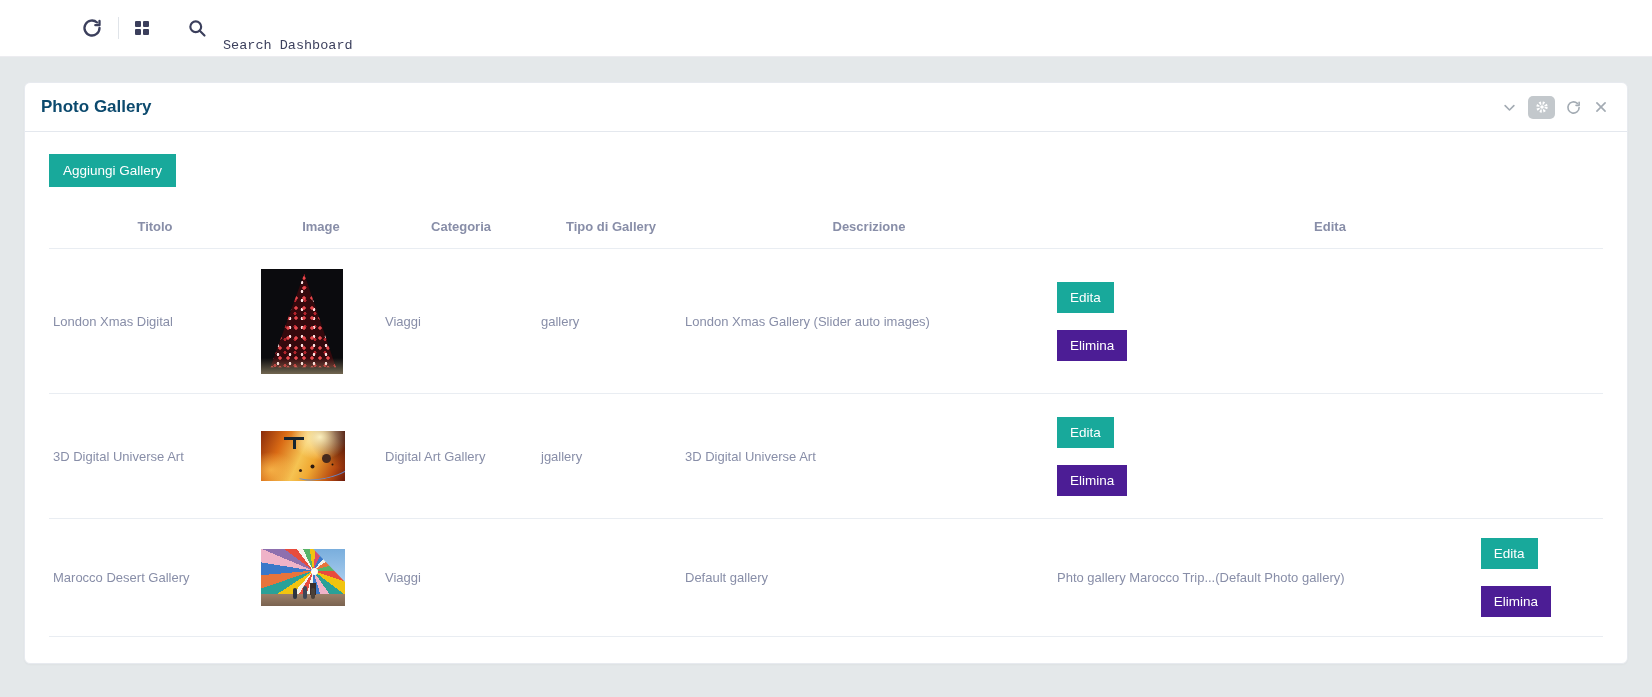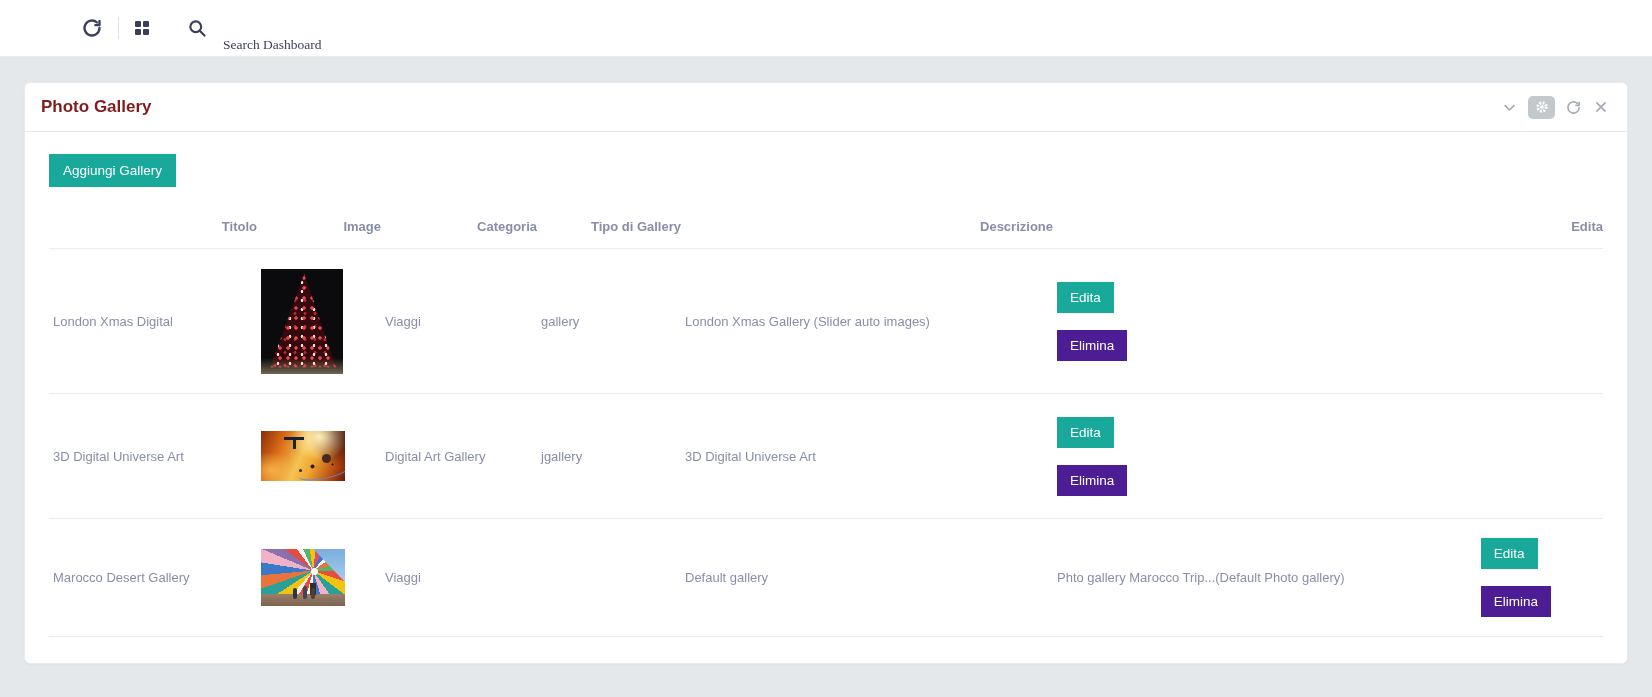--- a/index.html
+++ b/index.html
@@ -17,52 +17,52 @@
   }
   .icon-btn{ background:none; border:none; cursor:pointer; display:flex; align-items:center; justify-content:center; color:#3b3f5c; padding:4px;}
   .hamburger{ width:26px; display:flex; flex-direction:column; gap:4px; margin-right:32px;}
   .hamburger span{ display:block; height:3px; background:#3b3f5c; border-radius:2px;}
   .tb-divider{ width:1px; height:22px; background:#e0e4e9; margin:0 12px;}
   .grid-icon{ display:grid; grid-template-columns:6px 6px; grid-template-rows:6px 6px; gap:2px;}
   .grid-icon i{ background:#3b3f5c; border-radius:1px;}
   .search-wrap{ display:flex; align-items:center; margin-left:34px; gap:16px;}
   .search-input{
     border:none; outline:none; background:transparent; font-size:13.5px;
-    color:#3b3f5c; width:360px; font-family:Liberation Serif, serif;margin-top:34px;
+    color:#3b3f5c; width:360px; font-family:Liberation Mono, monospace;margin-top:34px;
   }
   .search-input::placeholder{ color:#3b3f5c; opacity:1; }
 
   
   .content{ padding:25px 24px; }
   .panel{
     background:#fff; border:1px solid #e7eaef; border-radius:6px;
     box-shadow:0 1px 2px rgba(0,0,0,.03);
   }
   .panel-header{
     height:49px; display:flex; align-items:center; justify-content:space-between;
     padding:0 17px 0 16px; border-bottom:1px solid #e4e8ee;
   }
-  .panel-title{ font-size:17px; font-weight:700; color:#7f1d1d; }
+  .panel-title{ font-size:17px; font-weight:700; color:#0c4a6e; }
   .panel-controls{ display:flex; align-items:center; gap:9px; }
   .pc-btn{ background:none; border:none; cursor:pointer; display:flex; align-items:center; justify-content:center; color:#a3abb3; padding:2px;}
   .gear-btn{ width:27px; height:23px; background:#c3c8cc; border-radius:5px; }
 
   .panel-body{ padding:22px 24px 26px; }
   .btn{ border:none; border-radius:0; color:#fff; font-size:13.5px; cursor:pointer; font-family:inherit; }
   .btn-teal{ background:#18a99b; }
   .btn-red{ background:#4c1d95; }
   .btn-add{ padding:9px 14px; margin-bottom:20px; }
   .btn-sm{ padding:8px 13px; }
 
   
   table{ width:100%; border-collapse:collapse; table-layout:fixed; }
   col.c-titolo{width:208px;} col.c-image{width:124px;} col.c-cat{width:156px;}
   col.c-tipo{width:144px;} col.c-desc{width:372px;} col.c-edit{width:auto;}
   th{
-    text-align:right; font-size:13px; font-weight:700; color:#888ea8;
+    text-align:center; font-size:13px; font-weight:700; color:#888ea8;
     padding:12px 0 14px 4px; border-bottom:1px solid #e9edf2; height:40px;
   }
   td{
     font-size:13px; color:#888ea8; vertical-align:middle;
     padding-left:4px; border-bottom:1px solid #e9edf2;
   }
   tr.row-1 td{ height:145px; } tr.row-2 td{ height:125px; } tr.row-3 td{ height:118px; }
   .btn-stack{ display:flex; flex-direction:column; gap:17px; align-items:flex-start; }
   .edit-cell-3{ display:flex; align-items:center; justify-content:space-between; padding-right:52px; }
 

